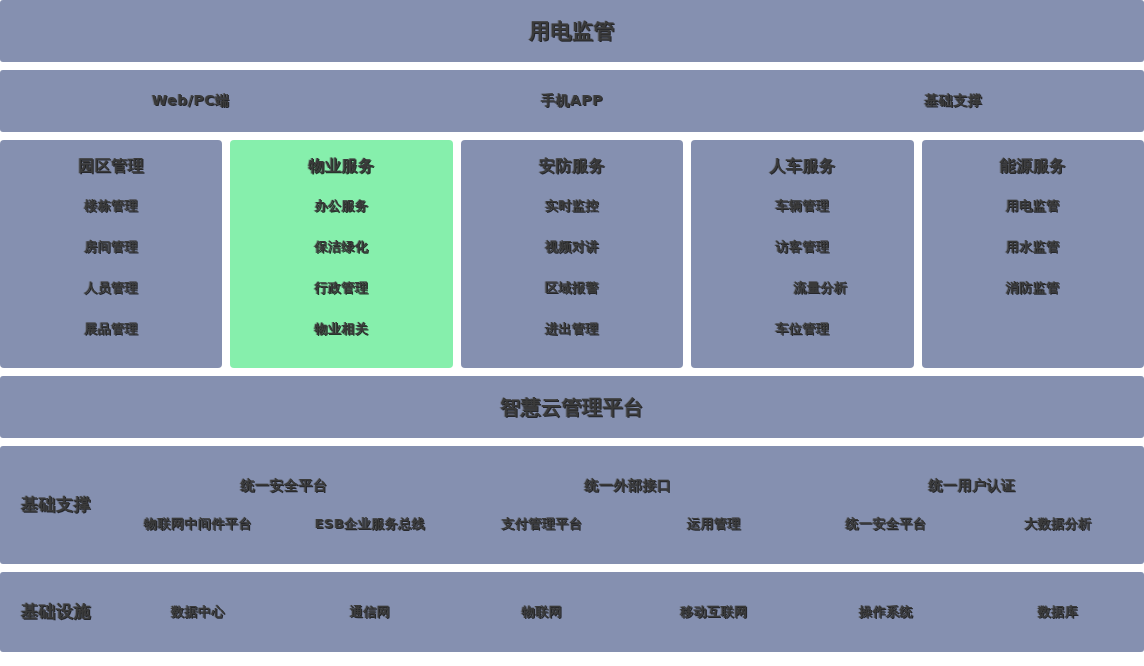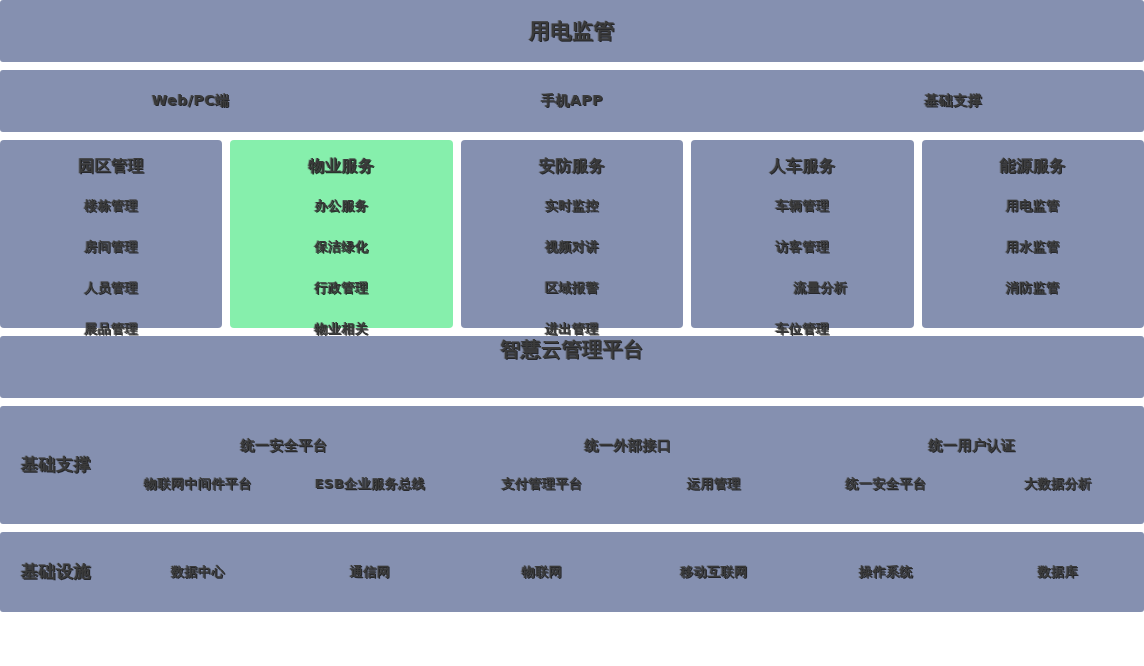--- a/index.html
+++ b/index.html
@@ -60,21 +60,21 @@
   }
   .channel {
     flex: 1;
     text-align: center;
     font-size: 14px;
     font-weight: bold;
   }
 
   
   .row-cards {
-    height: 188px;
+    height: 228px;
     display: flex;
     gap: 8px;
     margin-bottom: 8px;
   }
   .card {
     flex: 1;
     background: #8590b0;
     border-radius: 4px;
     box-sizing: border-box;
     padding: 16px 6px 10px 6px;
@@ -92,21 +92,21 @@
     font-weight: bold;
     margin-bottom: 23px;
   }
   .card-item:last-child { margin-bottom: 0; }
 
   
   .row-platform {
     height: 62px;
     margin-bottom: 8px;
     display: flex;
-    align-items: flex-start;
+    align-items: center;
     justify-content: center;
   }
   .platform-text {
     font-size: 20px;
     font-weight: bold;
   }
 
   
   .row-support {
     height: 118px;

